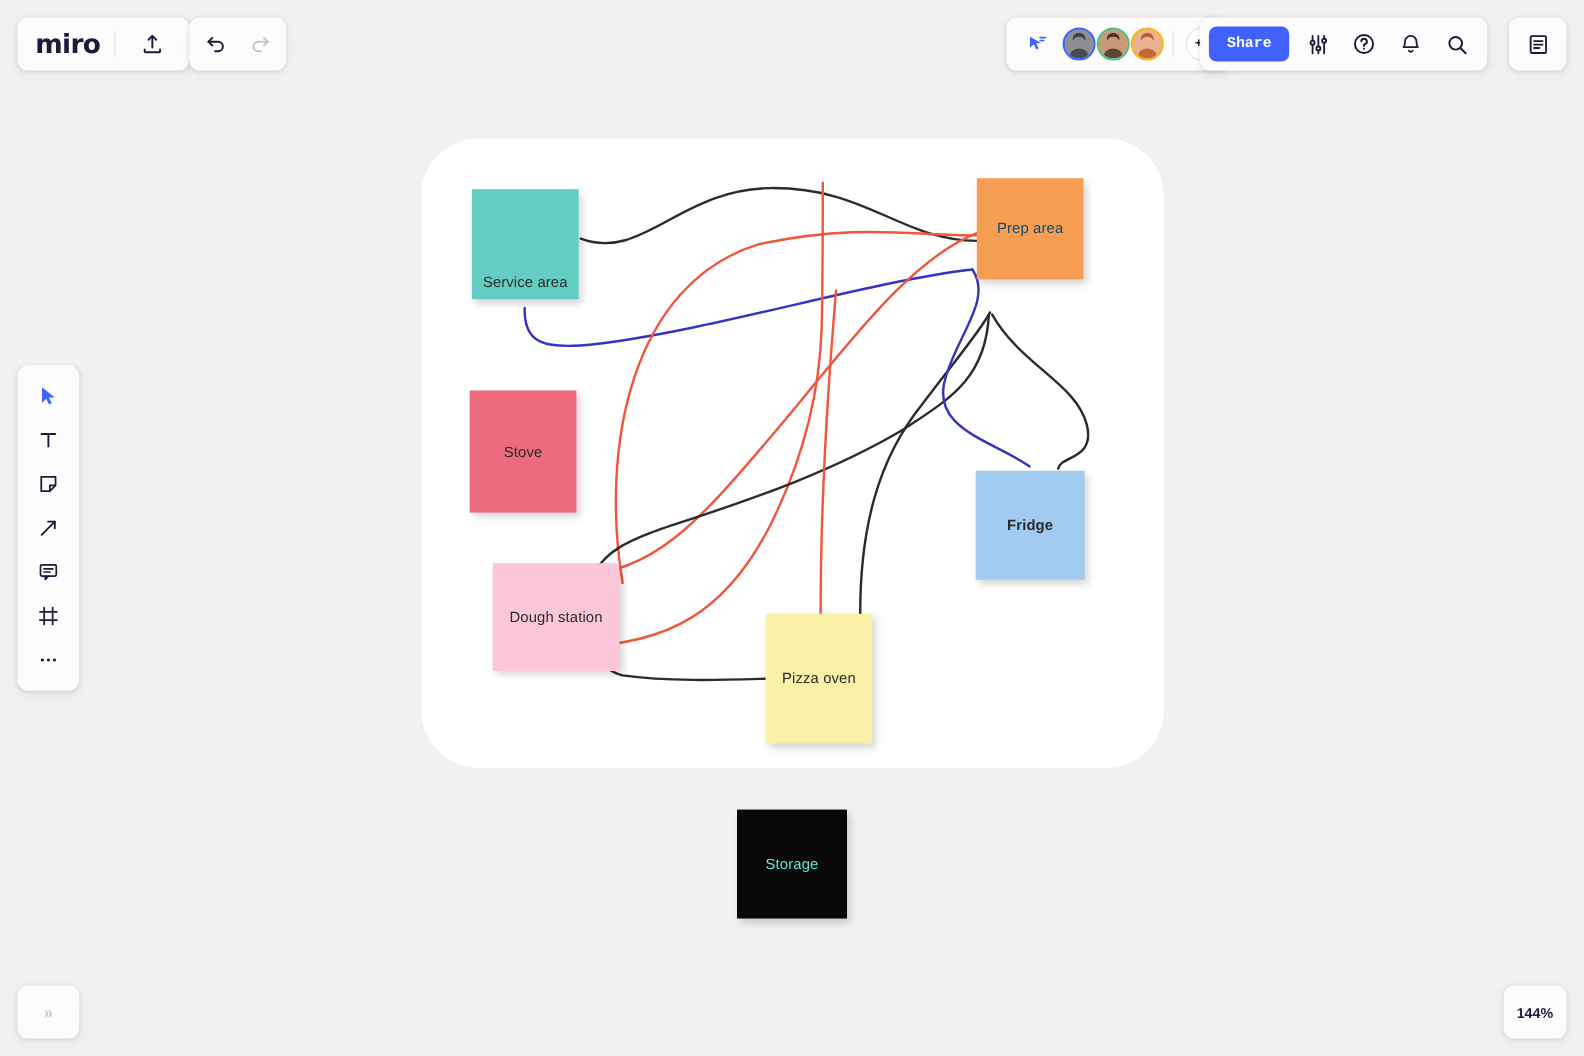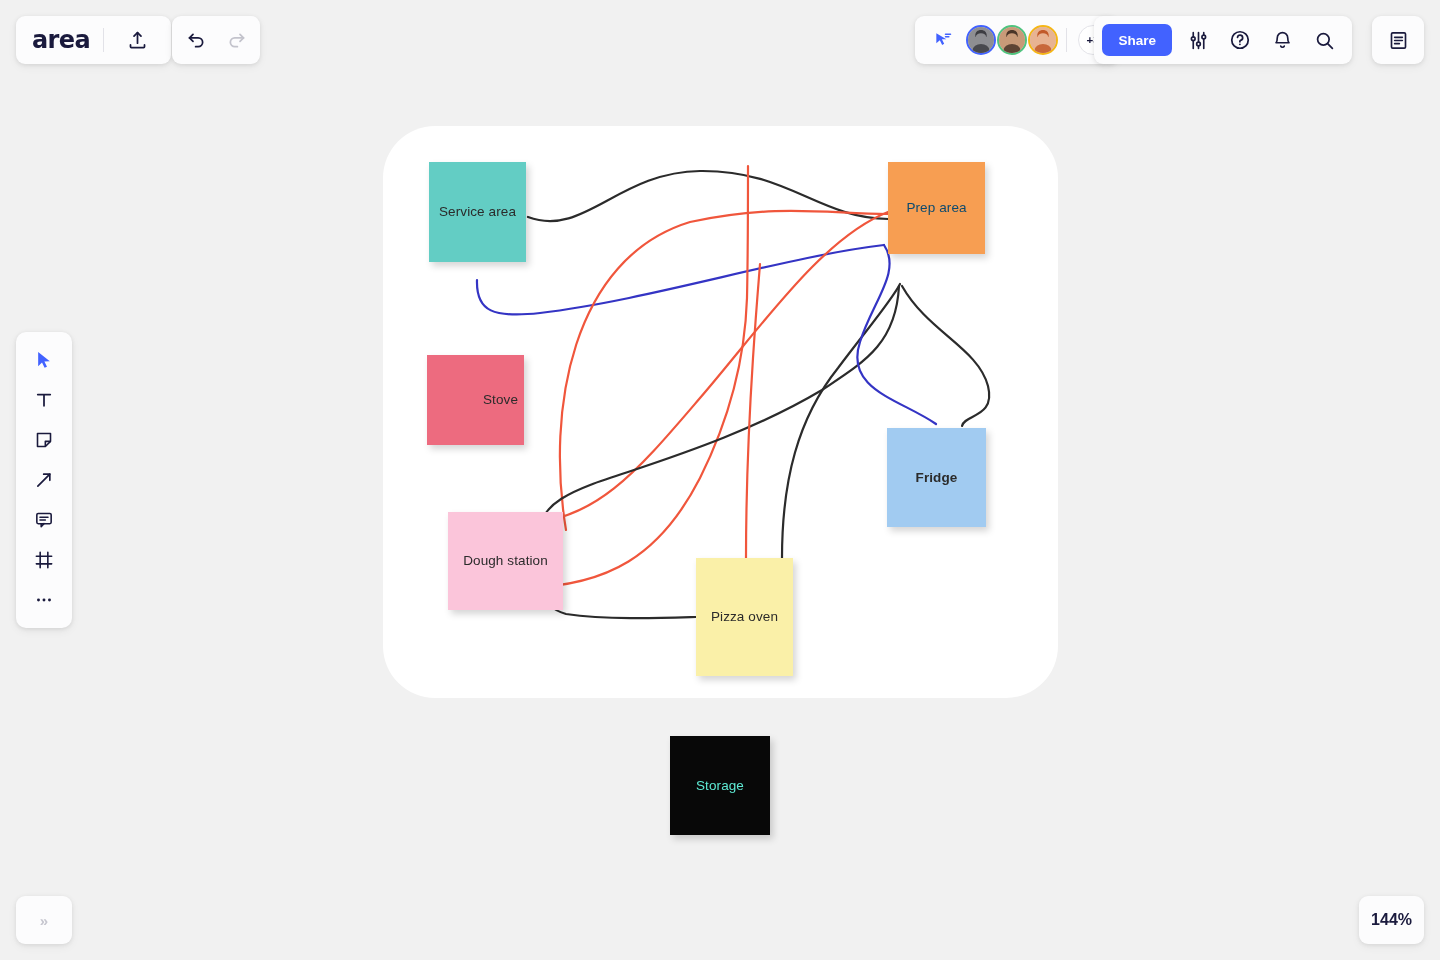--- a/index.html
+++ b/index.html
@@ -87,21 +87,21 @@
     width: 30px; height: 30px; border-radius: 50%;
     border: 1.5px solid #e4e4ea; background: #fff;
     display: flex; align-items: center; justify-content: center;
     font-size: 11.5px; font-weight: 700; color: #1a1a3d;
     margin-left: 3px; flex: none;
   }
   .share-btn {
     background: #4262ff; color: #fff; border: none;
     font-size: 13.5px; font-weight: 700;
     padding: 0 16px; height: 32px; border-radius: 7px;
-    cursor: pointer; font-family: Liberation Sans, sans-serif;
+    cursor: pointer; font-family: Liberation Mono, monospace;
     margin-right: 4px;
   }
 
   
   #toolrail {
     position: absolute; left: 16px; top: 332px;
     width: 56px; padding: 8px 0;
     background: #fcfcfd; border-radius: 10px;
     box-shadow: 0 1px 4px rgba(0,0,0,0.09), 0 3px 10px rgba(0,0,0,0.06);
     display: flex; flex-direction: column; align-items: center; gap: 0px;
@@ -121,21 +121,21 @@
     box-shadow: 0 1px 4px rgba(0,0,0,0.08), 0 3px 10px rgba(0,0,0,0.05);
     display: flex; align-items: center; justify-content: center;
     cursor: pointer; color: #c6c6cf; font-size: 15px; font-weight: 700;
   }
   #zoom-badge {
     position: absolute; right: 16px; bottom: 16px;
     height: 48px; min-width: 56px; padding: 0 12px;
     background: #fcfcfd; border-radius: 9px;
     box-shadow: 0 1px 4px rgba(0,0,0,0.08), 0 3px 10px rgba(0,0,0,0.05);
     display: flex; align-items: center; justify-content: center;
-    font-size: 16px; font-weight: 700; color: #1a1a3d; cursor: pointer;
+    font-size: 13px; font-weight: 700; color: #1a1a3d; cursor: pointer;
   }
   svg { display: block; }
 </style>
 </head>
 <body>
 
 <div id="app">
 
   <div id="canvas">
 
@@ -160,46 +160,46 @@
 
         <path d="M 782 558 C 782 480 798 418 838 368 C 868 328 892 300 900 284" stroke="#2b2b2b"></path>
 
         <path d="M 746 558 C 746 480 749 420 753 358 C 757 298 759 278 760 264" stroke="#f0563c"></path>
 
         <path d="M 884 245 C 902 272 872 302 860 342 C 844 390 902 400 936 424" stroke="#3434c4"></path>
       </g>
     </svg>
 
     <div id="sticky-layer">
-        <div class="sticky" style="left: 429px; top: 162px; width: 97px; height: 100px; background: rgb(99, 205, 196); color: rgb(43, 43, 43);">
+        <div class="sticky" style="left: 429px; top: 172px; width: 97px; height: 100px; background: rgb(99, 205, 196); color: rgb(43, 43, 43); align-items: flex-end;">
           <span>Service area</span>
         </div>
         <div class="sticky" style="left: 888px; top: 162px; width: 97px; height: 92px; background: rgb(247, 158, 82); color: #0c4a6e;">
           <span>Prep area</span>
         </div>
-        <div class="sticky" style="left: 427px; top: 355px; width: 97px; height: 90px; background: rgb(237, 107, 127); color: rgb(43, 43, 43); justify-content: flex-end;">
+        <div class="sticky" style="left: 427px; top: 355px; width: 97px; height: 111px; background: rgb(237, 107, 127); color: rgb(43, 43, 43);">
           <span>Stove</span>
         </div>
         <div class="sticky" style="left: 448px; top: 512px; width: 115px; height: 98px; background: rgb(251, 197, 218); color: rgb(43, 43, 43);">
           <span>Dough station</span>
         </div>
         <div class="sticky" style="left: 887px; top: 428px; width: 99px; height: 99px; background: rgb(161, 203, 241); color: rgb(43, 43, 43); font-weight: bold;">
           <span>Fridge</span>
         </div>
         <div class="sticky" style="left: 696px; top: 558px; width: 97px; height: 118px; background: rgb(250, 240, 168); color: rgb(43, 43, 43);">
           <span>Pizza oven</span>
         </div>
         <div class="sticky dark" style="left: 670px; top: 736px; width: 100px; height: 99px; background: rgb(8, 8, 8); color: #5eead4;">
           <span>Storage</span>
         </div>
       </div>
   </div>
 
   <div class="tl-group" id="tl-logo">
-    <span class="logo-text">area</span>
+    <span class="logo-text">miro</span>
     <span class="vdiv"></span>
     <button class="icon-btn" title="Upload">
       <svg width="21" height="21" viewBox="0 0 24 24" fill="none" stroke="#1a1a3d" stroke-width="2" stroke-linecap="round" stroke-linejoin="round">
         <path d="M12 15V3"></path>
           <path d="M8 7l4-4 4 4"></path>
           <path d="M4 17v2a1 1 0 0 0 1 1h14a1 1 0 0 0 1-1v-2"></path>
       </svg>
     </button>
   </div>
 

